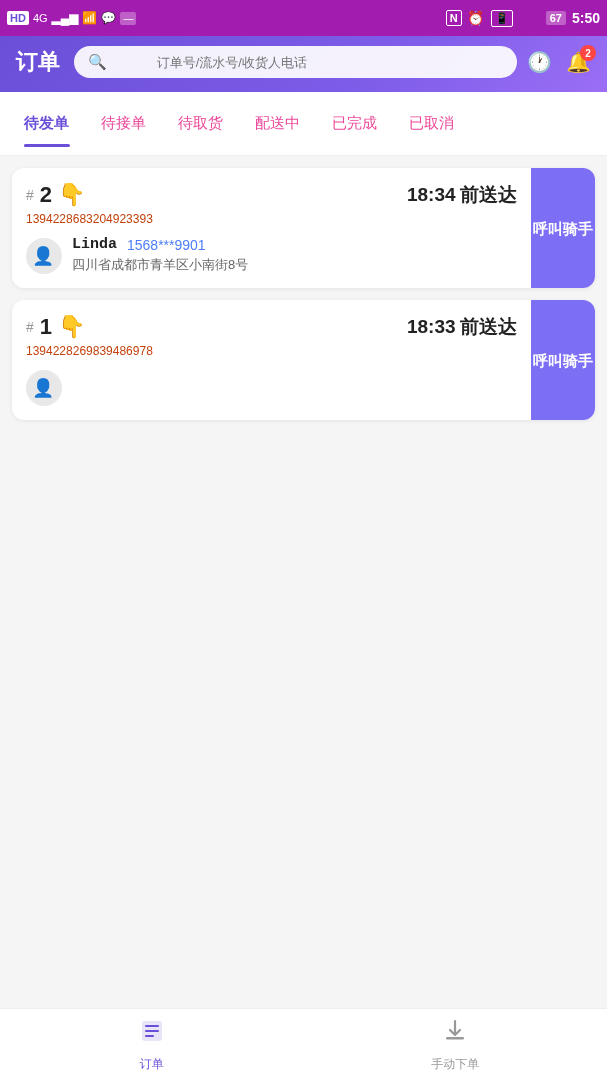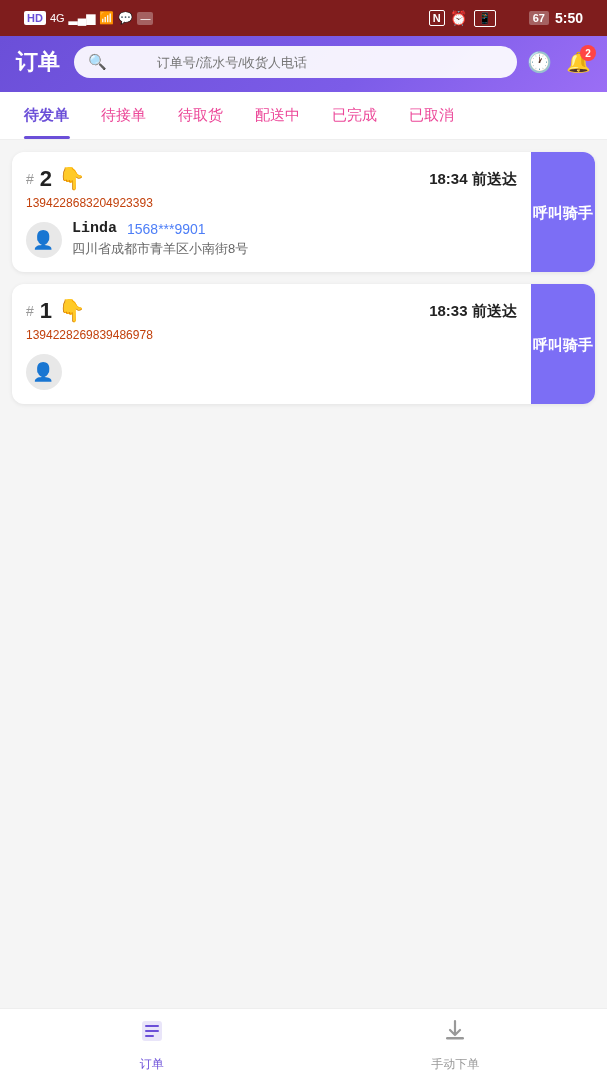--- a/index.html
+++ b/index.html
@@ -7,26 +7,26 @@
     body {
       width: 607px;
       min-height: 1080px;
       font-family: -apple-system, 'PingFang SC', 'Microsoft YaHei', sans-serif;
       background: #f5f5f5;
       overflow-x: hidden;
     }
 
     
     .status-bar {
-      background: #7f1d1d;
+      background: #a21caf;
       height: 36px;
       display: flex;
       align-items: center;
       justify-content: space-between;
-      padding: 0 24px;
+      padding: 0 7px;
       color: #fff;
       font-size: 12px;
       text-align: center;
     }
     .status-left { display: flex; align-items: center; gap: 4px; }
     .status-right { display: flex; align-items: center; gap: 6px; font-weight: 600; font-size: 14px; }
 
     
     .header {
       background: linear-gradient(135deg, #6b4fd8 0%, #7c5ce8 60%, #9b6ef5 100%);
@@ -79,21 +79,21 @@
       align-items: center;
       justify-content: center;
       font-weight: 700;
     }
 
     
     .tabs {
       background: #fff;
       display: flex;
       align-items: center;
-      padding: 0 8px;
+      padding: 8px 8px;
       border-bottom: 1px solid #eee;
       overflow-x: auto;
     }
     .tabs::-webkit-scrollbar { display: none; }
     .tab {
       padding: 14px 16px;
       font-size: 15px;
       color: #ec4899;
       white-space: nowrap;
       cursor: pointer;
@@ -149,21 +149,21 @@
     .order-number {
       font-size: 22px;
       font-weight: 700;
       color: #222;
     }
     .delivery-icon {
       color: #6b4fd8;
       font-size: 22px;
     }
     .order-time {
-      font-size: 15px;
+      font-size: 19px;
       font-weight: 600;
       color: #222;
     }
     .order-trace {
       font-size: 12px;
       color: #c2410c;
       margin-bottom: 10px;
     }
     .order-customer {
       display: flex;

